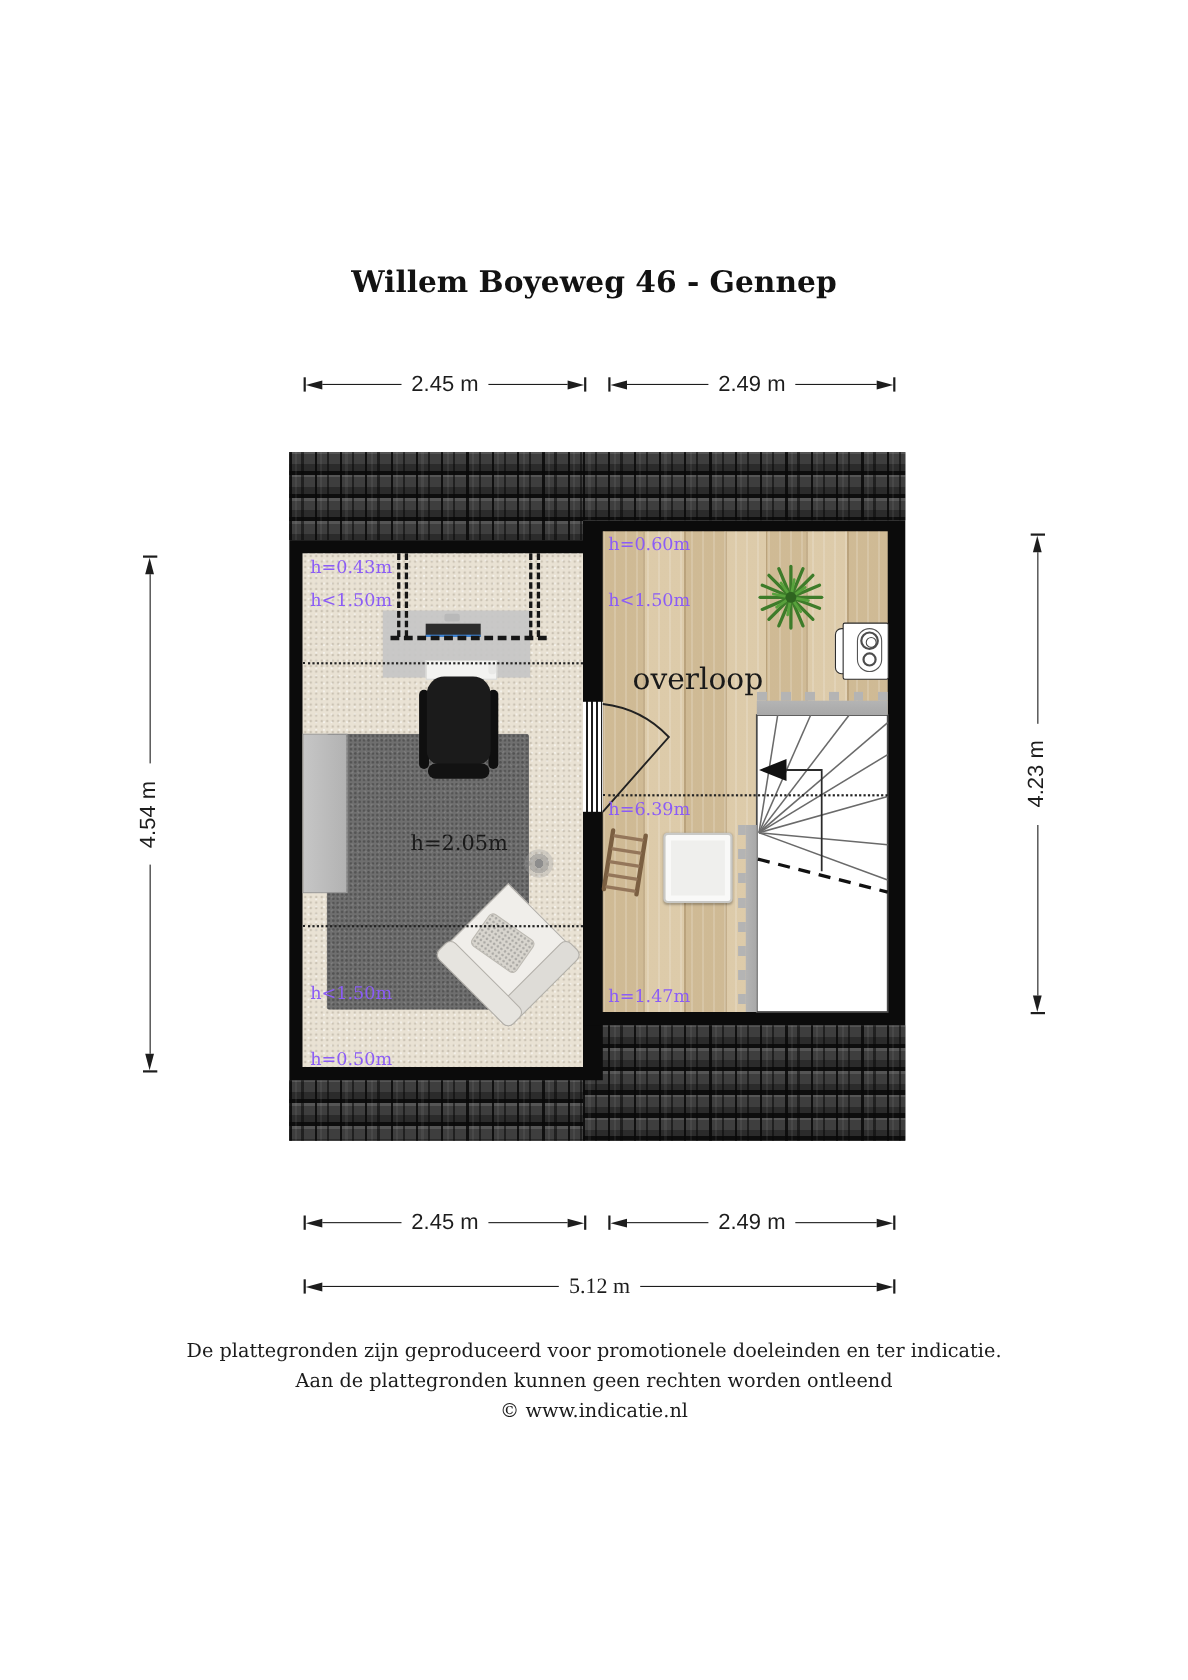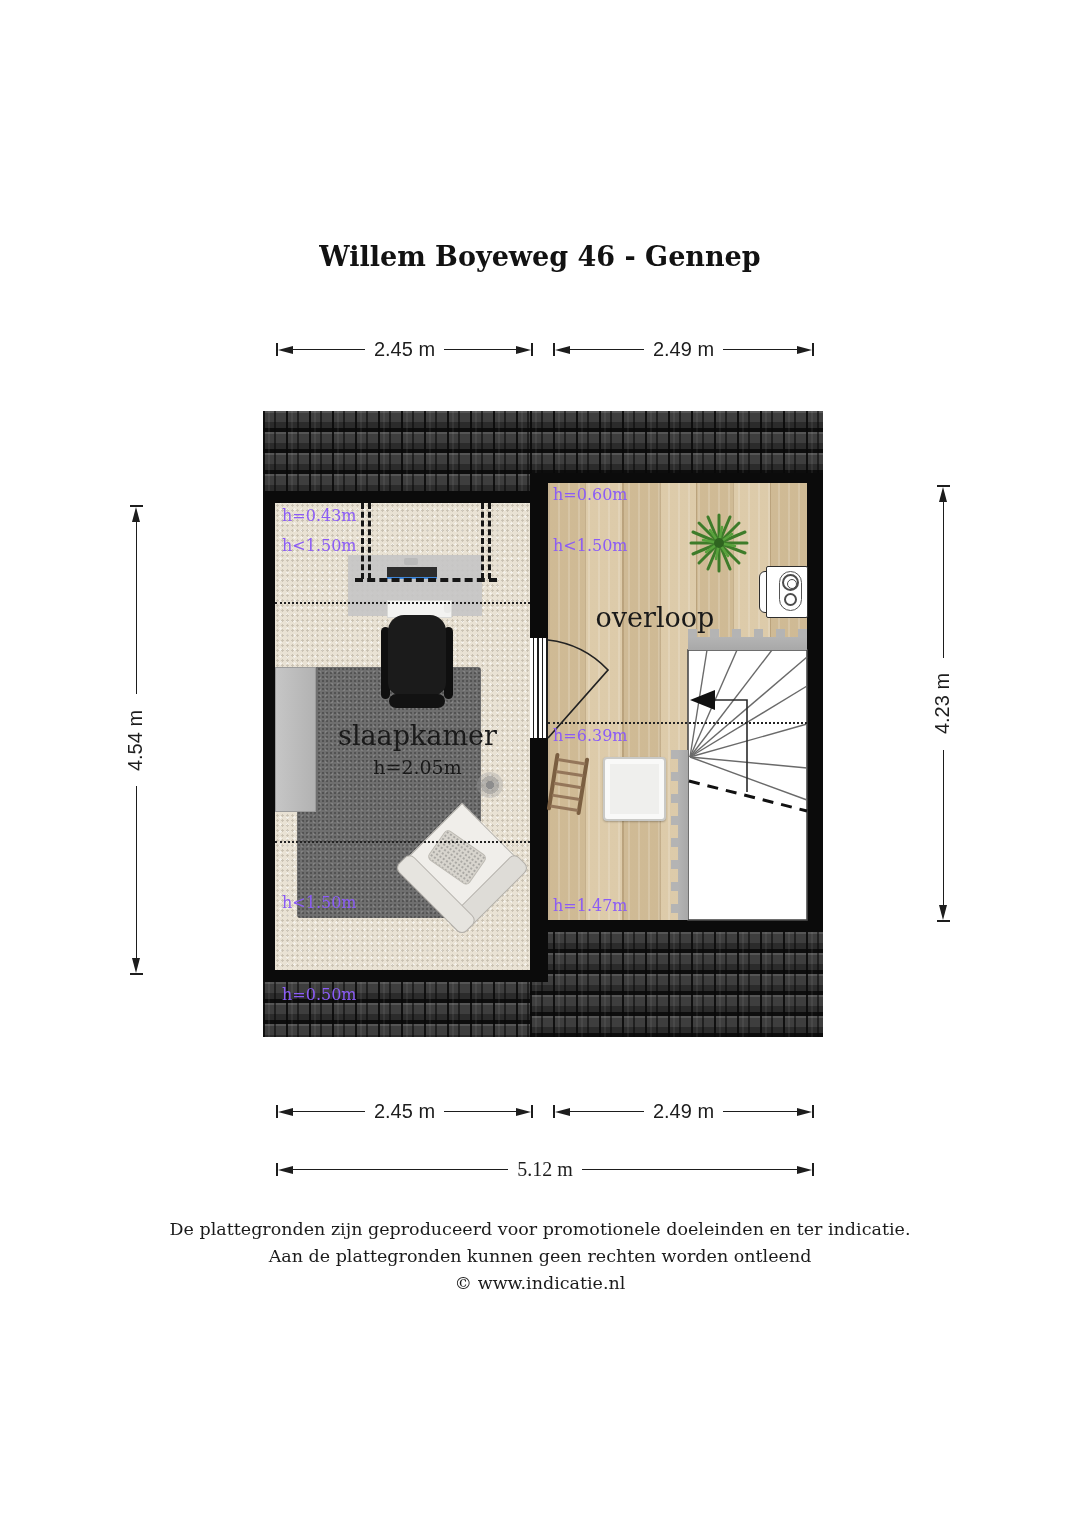--- a/index.html
+++ b/index.html
@@ -48,21 +48,21 @@
   .rug{position:absolute;background-color:#6f6f6f;border-radius:3px;
     background-image:radial-gradient(rgba(0,0,0,.25) 1px, transparent 1.3px),
                      radial-gradient(rgba(255,255,255,.12) 1px, transparent 1.2px);
     background-size:4px 4px,6px 6px;background-position:0 0,2px 2px;}
 
   .dotline{position:absolute;height:0;border-top:2.6px dotted #232323;z-index:6;}
   .dashv{position:absolute;width:0;border-left:3.5px dashed #161616;z-index:6;}
   .dashh{position:absolute;height:0;border-top:4px dashed #161616;z-index:6;}
 
   .hlabel{position:absolute;font-size:16px;line-height:20px;color:#8b5cf6;z-index:7;white-space:nowrap;}
-  .roomname{position:absolute;text-align:center;font-size:27px;color:#1a1a1a;z-index:7;}
+  .roomname{position:absolute;text-align:left;font-size:27px;color:#1a1a1a;z-index:7;}
   .roomheight{position:absolute;text-align:center;font-size:19px;color:#1a1a1a;z-index:7;}
 
   
   .desk{position:absolute;left:348px;top:555px;width:134px;height:61px;background:rgba(197,197,197,.92);z-index:2;}
   .laptop{position:absolute;left:387px;top:567px;width:50px;height:10px;background:#2c2c2c;
           border-bottom:2.5px solid #3f86d8;z-index:3;}
   .desk-item{position:absolute;left:404px;top:558px;width:14px;height:7px;background:#b9b9b9;border-radius:2px;z-index:3;}
   .keyboard{position:absolute;left:387px;top:600px;width:63px;height:16px;background:#f3f3f1;border:1px solid #d9d9d6;z-index:3;}
   .mouse{position:absolute;left:444px;top:603px;width:7px;height:10px;background:#e9e9e7;border-radius:3px;z-index:3;}
 
@@ -277,22 +277,21 @@
   <div class="rail-left"></div>
 
   <div class="door-gap"></div>
   <svg class="door-svg" width="80" height="115" viewBox="0 0 80 115">
     <path d="M 8 10 A 98 98 0 0 1 68 40 L 8 108" fill="none" stroke="#222222" stroke-width="1.7"></path>
   </svg>
 
   <div class="hlabel" style="left:282px;top:506px;">h=0.43m</div>
   <div class="hlabel" style="left:282px;top:536px;">h&lt;1.50m</div>
   <div class="hlabel" style="left:282px;top:893px;">h&lt;1.50m</div>
-  <div class="hlabel" style="left:282px;top:985px;">h=0.50m</div>
-  <div class="roomname" style="left:300px;top:720px;width:235px;">slaapkamer</div>
+  <div class="hlabel" style="left:282px;top:953px;">h=0.50m</div>
   <div class="roomheight" style="left:300px;top:756px;width:235px;">h=2.05m</div>
 
   <div class="hlabel" style="left:553px;top:485px;">h=0.60m</div>
   <div class="hlabel" style="left:553px;top:536px;">h&lt;1.50m</div>
   <div class="hlabel" style="left:553px;top:726px;">h=6.39m</div>
   <div class="hlabel" style="left:553px;top:896px;">h=1.47m</div>
   <div class="roomname" style="left:575px;top:602px;width:160px;">overloop</div>
 
   <div class="dim" style="left:276px;top:1100px;width:257px;">
     <span class="tick"></span>

